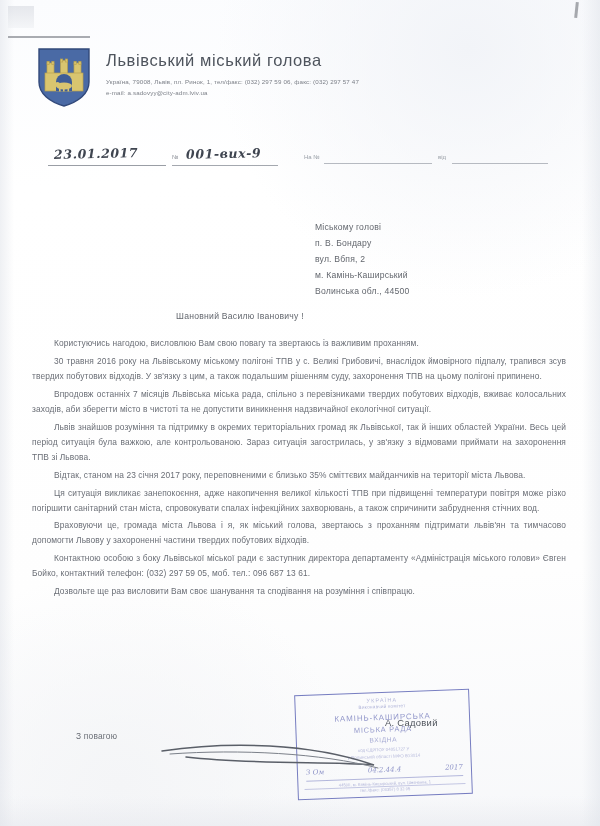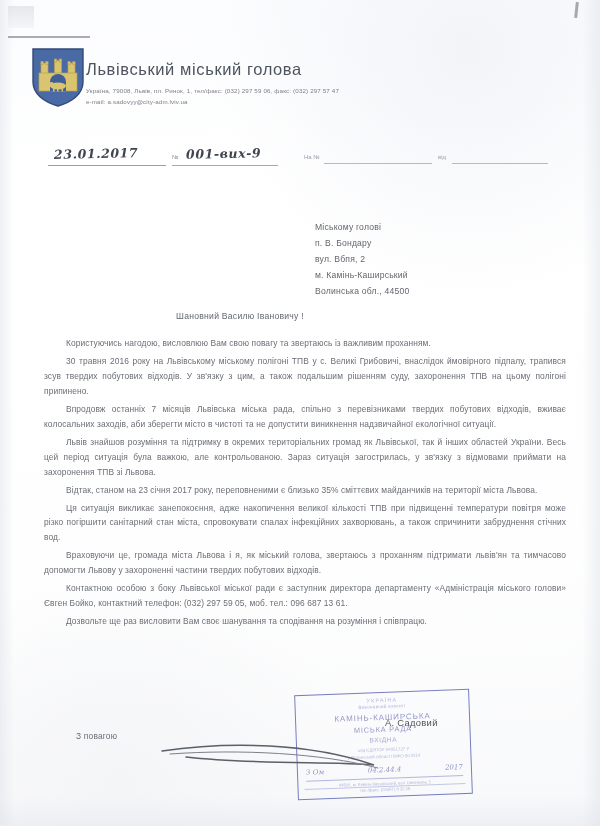--- a/index.html
+++ b/index.html
@@ -50,23 +50,24 @@
     right: 22px; top: 2px;
     width: 3px; height: 16px;
     background: #6f737a;
     opacity: .6;
     transform: rotate(6deg);
   }
 
   
   .letterhead {
     position: absolute;
-    left: 30px; top: 46px;
+    left: 36px; top: 46px;
     display: flex;
-    align-items: flex-end;
+    align-items: flex-start;
+    gap: 14px;
   }
   .emblem {
     width: 56px; height: 62px;
     flex: 0 0 auto;
   }
   .org-block { padding-top: 5px; }
   .org-title {
     font-size: 16.5px;
     letter-spacing: .6px;
     color: #4e545d;
@@ -175,21 +176,21 @@
     position: absolute;
     left: 28px; top: 336px;
     width: 538px;
     font-size: 8.4px;
     line-height: 1.78;
     color: #6a6e76;
     text-align: justify;
     letter-spacing: .1px;
   }
   .body p {
-    margin: 0 0 3px 16px;
+    margin: 0 0 3px 4px;
     text-indent: 22px;
   }
   .signoff {
     position: absolute;
     left: 28px; top: 731px;
     font-size: 8.4px;
     color: #6a6e76;
     letter-spacing: .2px;
     margin-left: 48px;
   }

